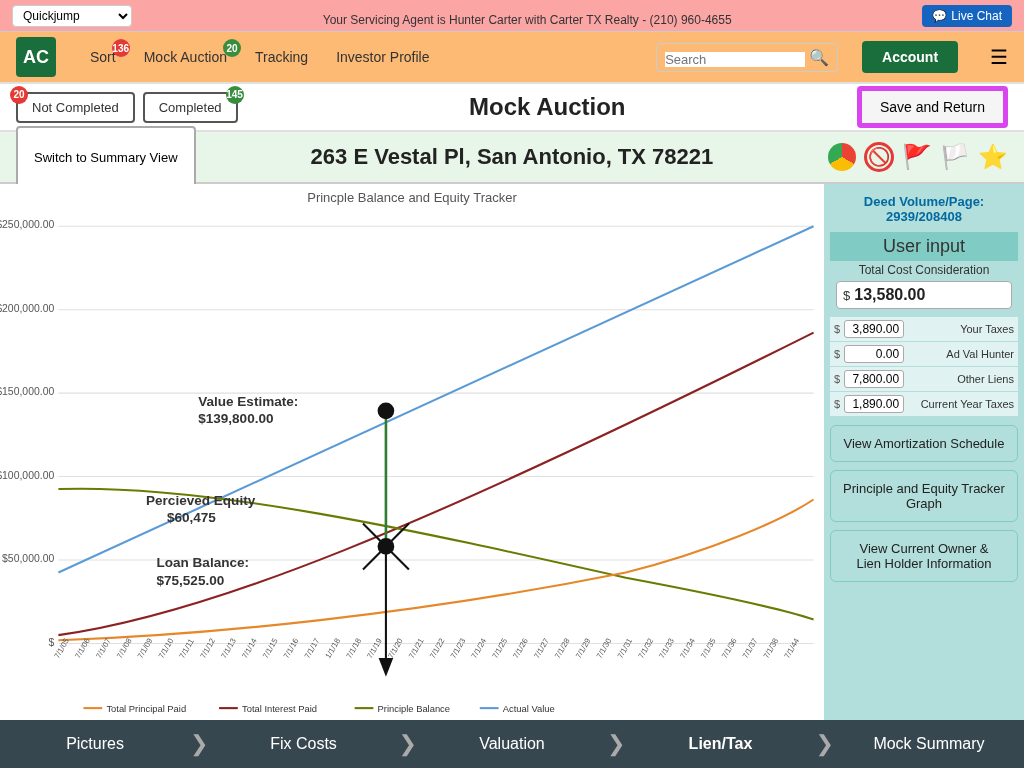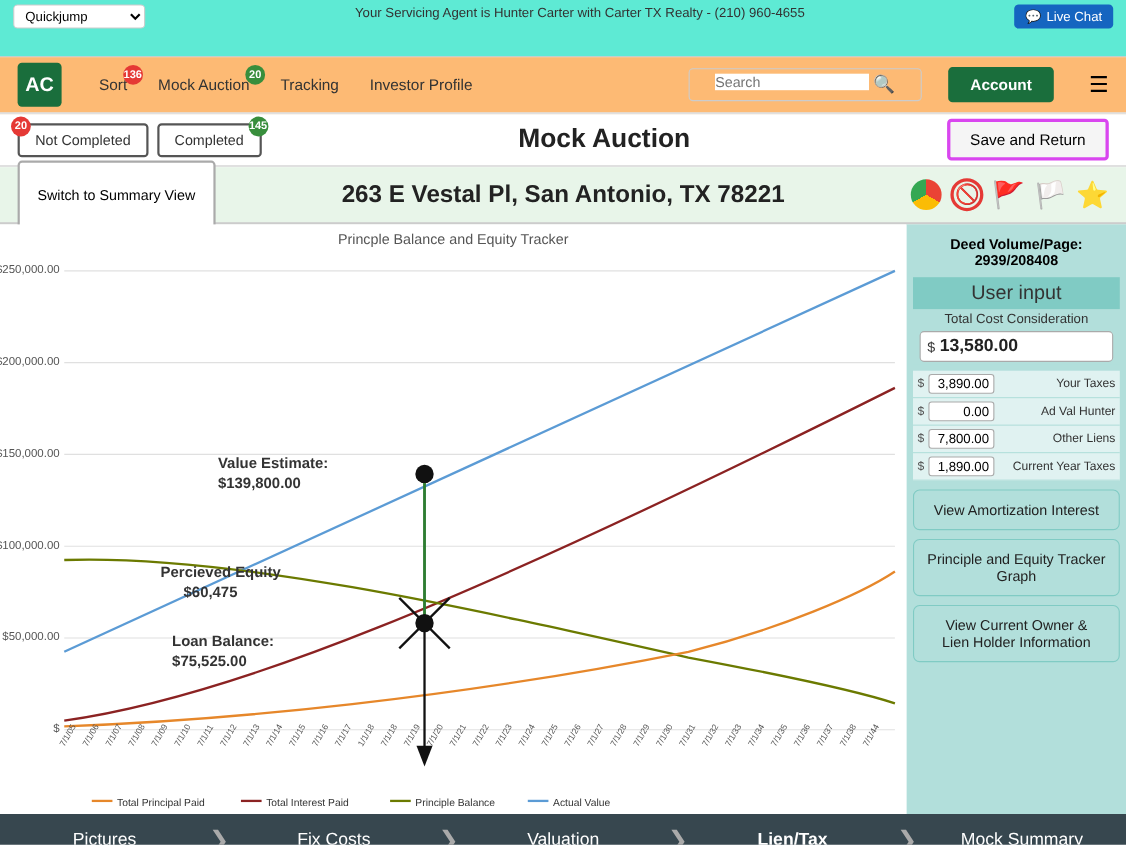--- a/index.html
+++ b/index.html
@@ -1,26 +1,26 @@
 <!DOCTYPE html>
 <html><head>
   <meta charset="utf-8">
   <style>
     * { box-sizing: border-box; margin: 0; padding: 0; }
     body { font-family: Arial, sans-serif; width: 1024px; height: 768px; overflow: hidden; background: #fff; }
 
     
     .top-bar {
-      background: #5eead4;
-      display: flex;
-      align-items: flex-start;
+      background: #fca5a5;
+      display: flex;
+      align-items: flex-end;
       justify-content: space-between;
       padding: 4px 12px;
       border-bottom: 1px solid #ccc;
-      height: 52px;
+      height: 32px;
     }
     .quickjump-select {
       background: #fff;
       border: 1px solid #ccc;
       border-radius: 4px;
       padding: 2px 20px 2px 6px;
       font-size: 12px;
       min-width: 120px;
     }
     .servicing-agent {
@@ -91,24 +91,24 @@
       min-width: 18px;
       height: 18px;
       display: flex;
       align-items: center;
       justify-content: center;
       font-weight: bold;
     }
     .nav-badge.green { background: #388e3c; }
     .search-box {
       display: flex;
-      align-items: flex-start;
+      align-items: flex-end;
       border: 1px solid #ccc;
       border-radius: 4px;
-      padding: 4px 23px;
+      padding: 4px 8px;
       gap: 4px;
     }
     .search-input {
       border: none;
       outline: none;
       font-size: 13px;
       width: 140px;
     }
     .account-btn {
       background: #1a6e3c;
@@ -186,21 +186,21 @@
     }
     .auction-title {
       flex: 1;
       text-align: center;
       font-size: 24px;
       font-weight: bold;
       color: #222;
     }
     .save-return-btn {
       background: #f5f5f5;
-      border: 3px solid #d946ef;
+      border: 5px solid #d946ef;
       border-radius: 4px;
       padding: 8px 18px;
       font-size: 14px;
       cursor: pointer;
     }
 
     
     .address-bar {
       background: #e8f5e9;
       display: flex;
@@ -281,21 +281,21 @@
       display: flex;
       flex-direction: column;
       gap: 4px;
       padding: 6px;
     }
     .deed-info {
       background: #b2dfdb;
       text-align: center;
       font-size: 13px;
       font-weight: bold;
-      color: #000000;
+      color: #0369a1;
       padding: 4px 0;
     }
     .user-input-section {
       background: #b2dfdb;
     }
     .user-input-title {
       background: #80cbc4;
       text-align: center;
       font-size: 18px;
       color: #333;
@@ -576,21 +576,21 @@
       <span class="line-amount">7,800.00</span>
       <span class="line-label">Other Liens</span>
     </div>
         <div class="line-item">
       <span class="line-dollar">$</span>
       <span class="line-amount">1,890.00</span>
       <span class="line-label">Current Year Taxes</span>
     </div>
       </div>
 
-    <button class="panel-btn">View Amortization Interest</button>
+    <button class="panel-btn">View Amortization Schedule</button>
     <button class="panel-btn">Principle and Equity Tracker Graph</button>
     <button class="panel-btn">
       View Current Owner &amp;<br>Lien Holder Information
     </button>
   </div>
 </div>
 
 <div class="bottom-nav" id="bottom-nav-container">
 <div class="bottom-nav-item">
       <span style="">Pictures</span>

